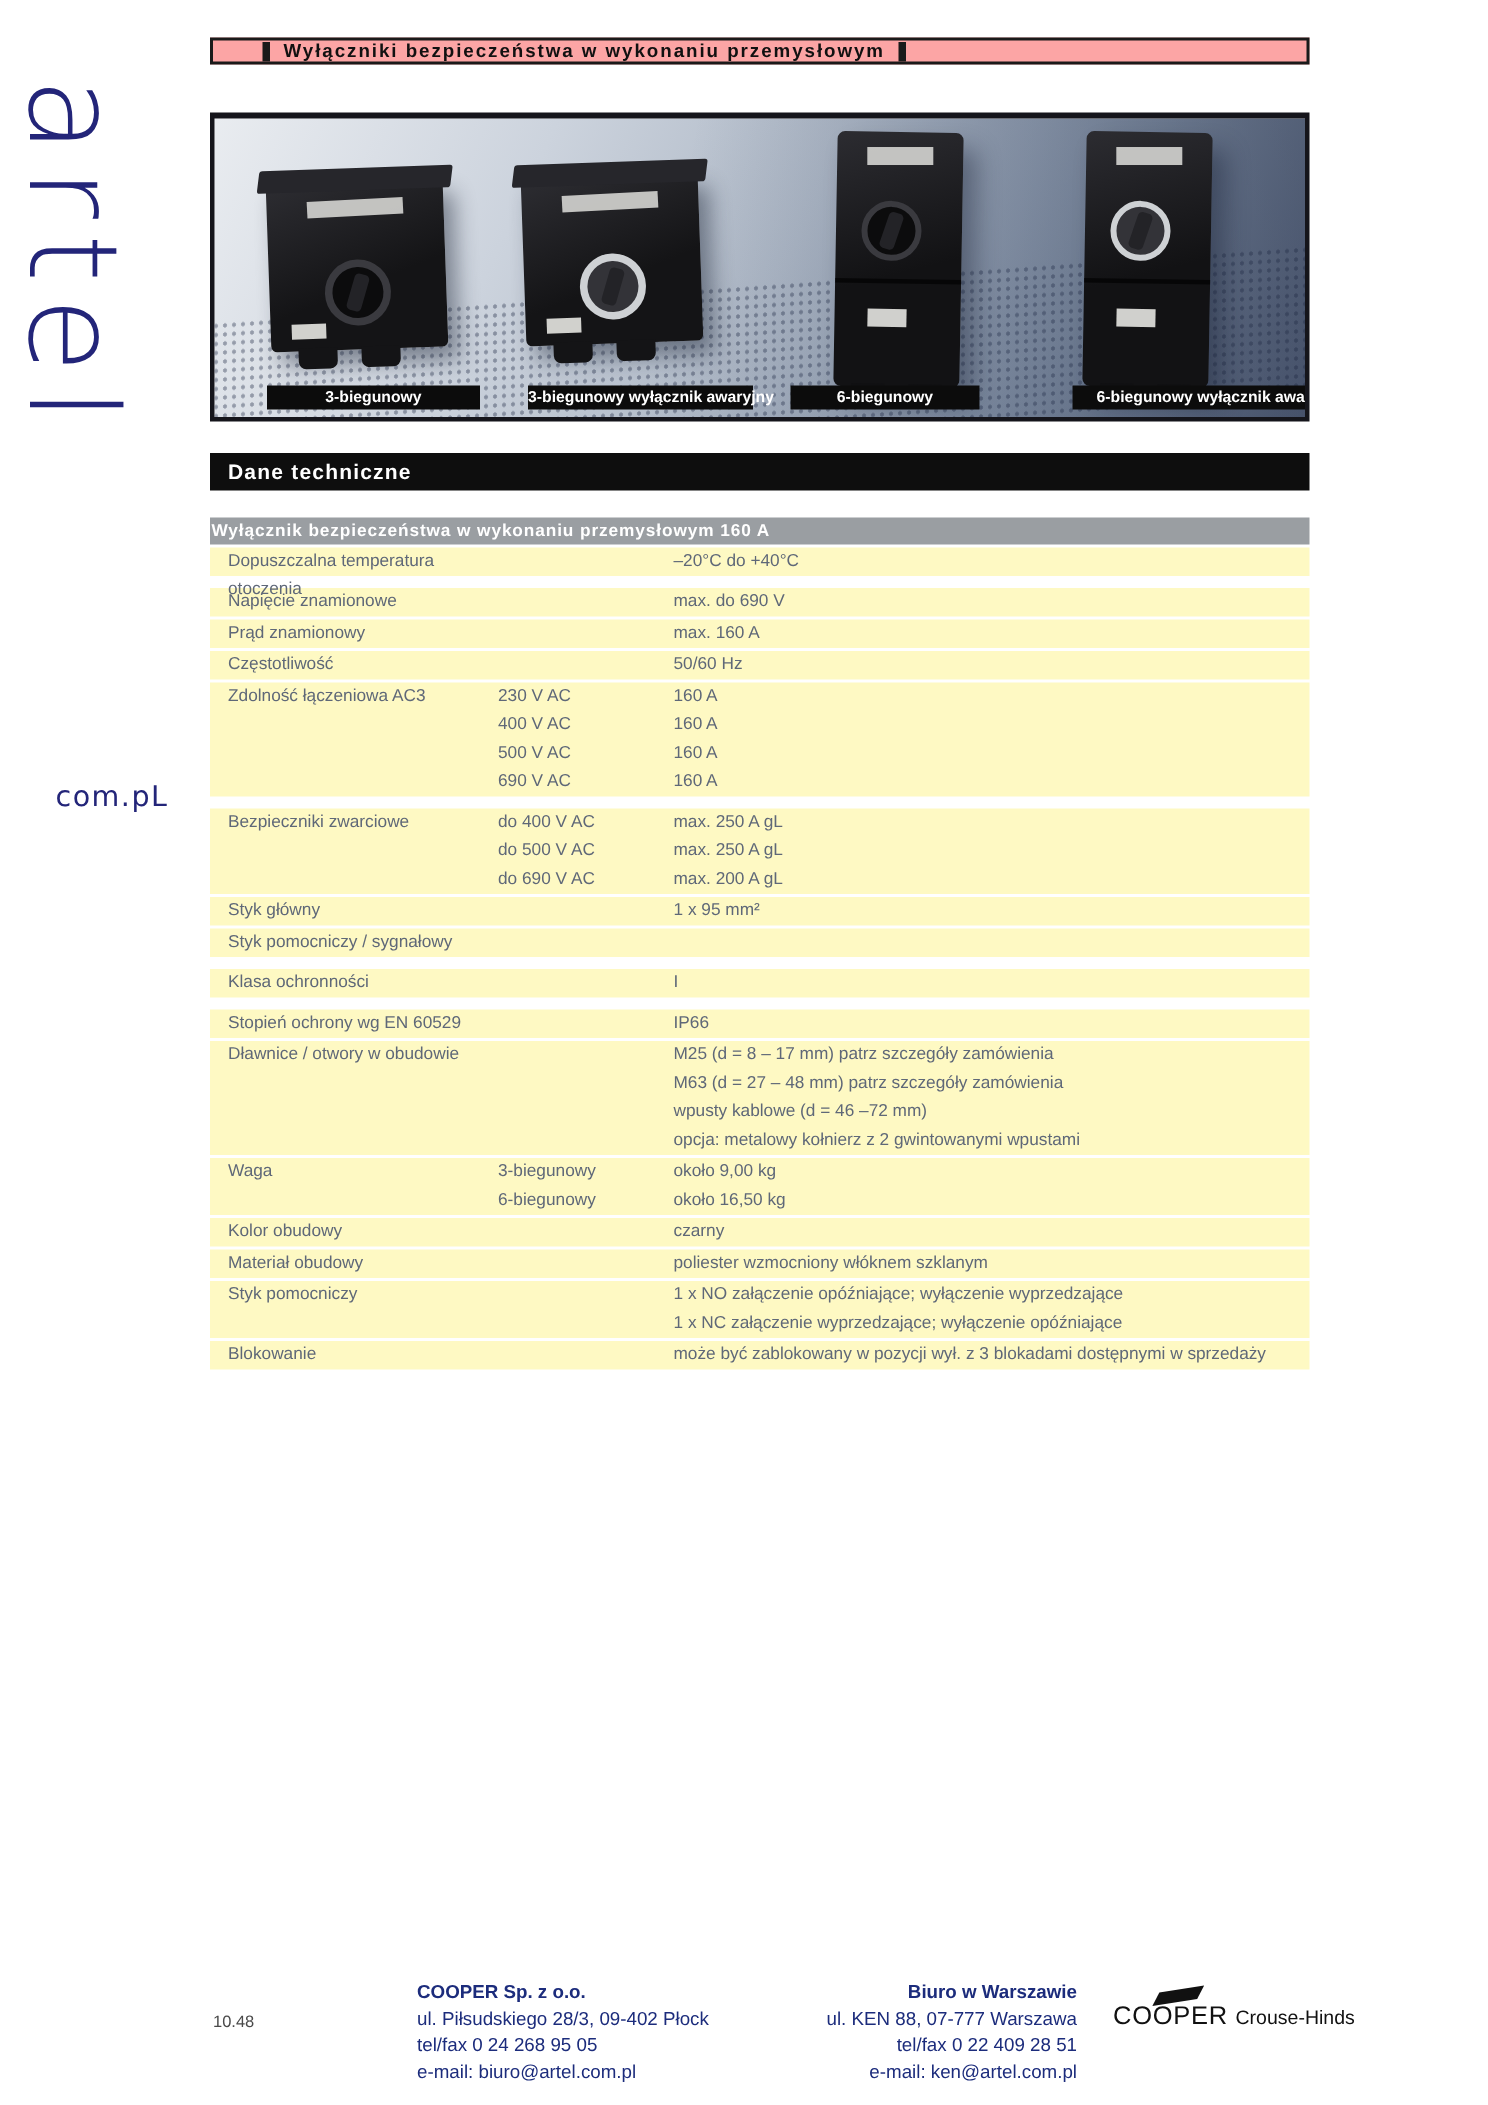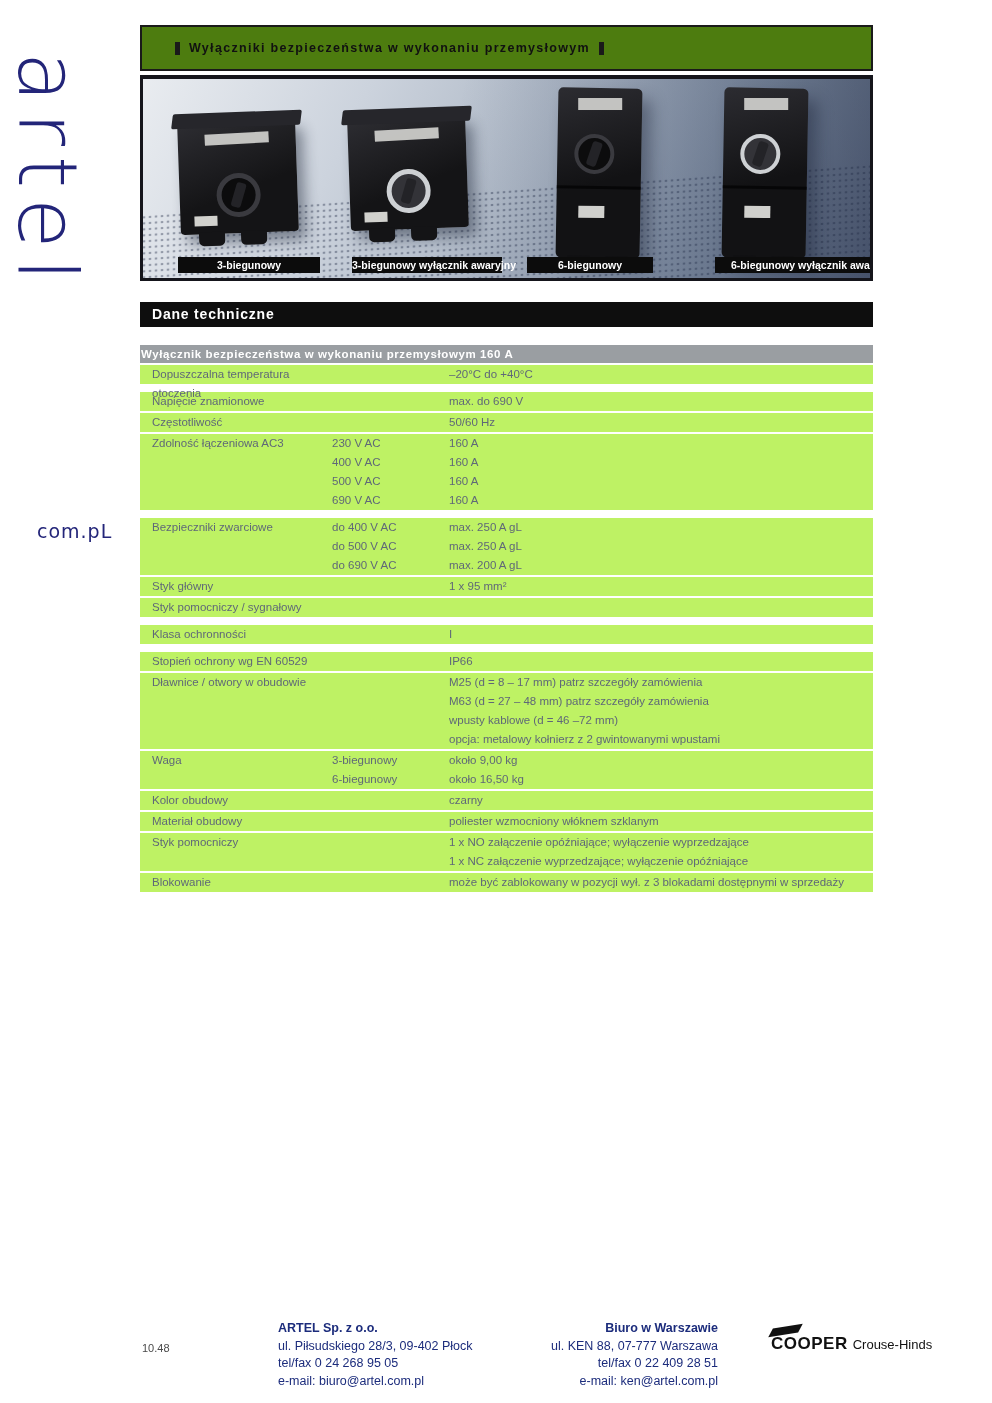--- a/index.html
+++ b/index.html
@@ -18,22 +18,22 @@
   }
   .logo-domain {
     position:absolute; left:8px; top:468px; font-size:19px;
     letter-spacing:1px; color:#232579; font-family:"DejaVu Sans", sans-serif;margin-left:29px;
   }
 
   
   .content { position:absolute; left:140px; top:0; width:733px; }
 
   .title-box {
-    position:absolute; top:25px; left:0; width:733px; height:46px;
-    border:2px solid #1a1a1a; background:#4d7c0f; display:flex; align-items:center;
+    position:absolute; top:25px; left:0; width:733px; height:18px;
+    border:2px solid #1a1a1a; background:#fca5a5; display:flex; align-items:center;
     padding-left:33px; gap:9px;
   }
   .title-glyph { width:5px; height:13px; background:#1a1a1a; flex:none; }
   .title-text { font-size:12.5px; font-weight:bold; letter-spacing:1.3px; color:#111; }
 
   
   .photo-strip {
     position:absolute; top:75px; left:0; width:733px; height:206px;
     border:3px solid #15151b; border-top-width:4px;
     background:linear-gradient(115deg,#e9ecf0 0%,#ccd3dd 28%,#aeb8c6 52%,#8694a8 78%,#64718a 100%);
@@ -118,39 +118,39 @@
     position:absolute; top:302px; left:0; width:733px; height:25px;
     background:#0e0e0e; color:#fff; font-weight:bold; font-size:14px;
     line-height:25px; padding-left:12px; letter-spacing:.8px;
   }
   .table-header {
     position:absolute; top:345px; left:0; width:733px; height:18px;
     background:#9a9ea2; color:#fff; font-weight:bold; font-size:11.5px;
     line-height:18px; padding-left:1px; letter-spacing:.6px;
   }
   #spec-table { position:absolute; top:365px; left:0; width:733px; }
-  .band { background:#bef264; margin-bottom:2px; padding-left:12px; }
+  .band { background:#fef9c3; margin-bottom:2px; padding-left:12px; }
   .band.gap-large { margin-bottom:8px; }
   .band-line { display:flex; height:19px; line-height:19px; font-size:11.5px; color:#5f6878; }
   .c1 { width:180px; flex:none; }
   .c2 { width:117px; flex:none; }
   .c3 { flex:1; }
 
   
   .page-number { position:absolute; left:142px; top:1342px; font-size:11px; color:#4a4a4a; }
   .addr { color:#1c2c7c; font-size:12.5px; line-height:17.5px; }
   .addr-left  { position:absolute; left:278px; top:1320px; }
   .addr-right { position:absolute; left:460px; top:1320px; width:258px; text-align:right; }
   .addr .name { font-weight:bold; }
   .cooper { position:absolute; left:742px; top:1334px; display:flex; align-items:baseline; color:#111; }
   .swoosh {
     position:absolute; left:30px; top:-8px; width:27px; height:9px;
     background:#111; transform:skewX(-35deg) rotate(-10deg);
   }
-  .c-primary { font-weight:bold; font-size:17px; letter-spacing:.5px;margin-left:29px; }
+  .c-primary { font-weight:normal; font-size:17px; letter-spacing:.5px; }
   .c-secondary { font-size:13px; margin-left:5px; }
 </style>
 </head>
 <body>
 
 <div class="logo-col">
   <div class="logo-text">artel</div>
   <div class="logo-domain">com.pL</div>
 </div>
 
@@ -205,20 +205,27 @@
       </div>
       <div class="band gap-thin">
         <div class="band-line">
           <span class="c1">Napięcie znamionowe</span>
           <span class="c2"></span>
           <span class="c3">max. do 690 V</span>
         </div>
       </div>
       <div class="band gap-thin">
         <div class="band-line">
+          <span class="c1">Prąd znamionowy</span>
+          <span class="c2"></span>
+          <span class="c3">max. 160 A</span>
+        </div>
+      </div>
+      <div class="band gap-thin">
+        <div class="band-line">
           <span class="c1">Częstotliwość</span>
           <span class="c2"></span>
           <span class="c3">50/60 Hz</span>
         </div>
       </div>
       <div class="band gap-large">
         <div class="band-line">
           <span class="c1">Zdolność łączeniowa AC3</span>
           <span class="c2">230 V AC</span>
           <span class="c3">160 A</span>
@@ -349,21 +356,21 @@
           <span class="c2"></span>
           <span class="c3">może być zablokowany w pozycji wył. z 3 blokadami dostępnymi w sprzedaży</span>
         </div>
       </div>
     </div>
 </div>
 
 <div class="page-number">10.48</div>
 
 <div class="addr addr-left">
-  <div class="name">ARTEL Sp. z o.o.</div>
+  <div class="name">COOPER Sp. z o.o.</div>
   <div>ul. Piłsudskiego 28/3, 09-402 Płock</div>
   <div>tel/fax 0 24 268 95 05</div>
   <div>e-mail: biuro@artel.com.pl</div>
 </div>
 
 <div class="addr addr-right">
   <div class="name">Biuro w Warszawie</div>
   <div>ul. KEN 88, 07-777 Warszawa</div>
   <div>tel/fax 0 22 409 28 51</div>
   <div>e-mail: ken@artel.com.pl</div>

